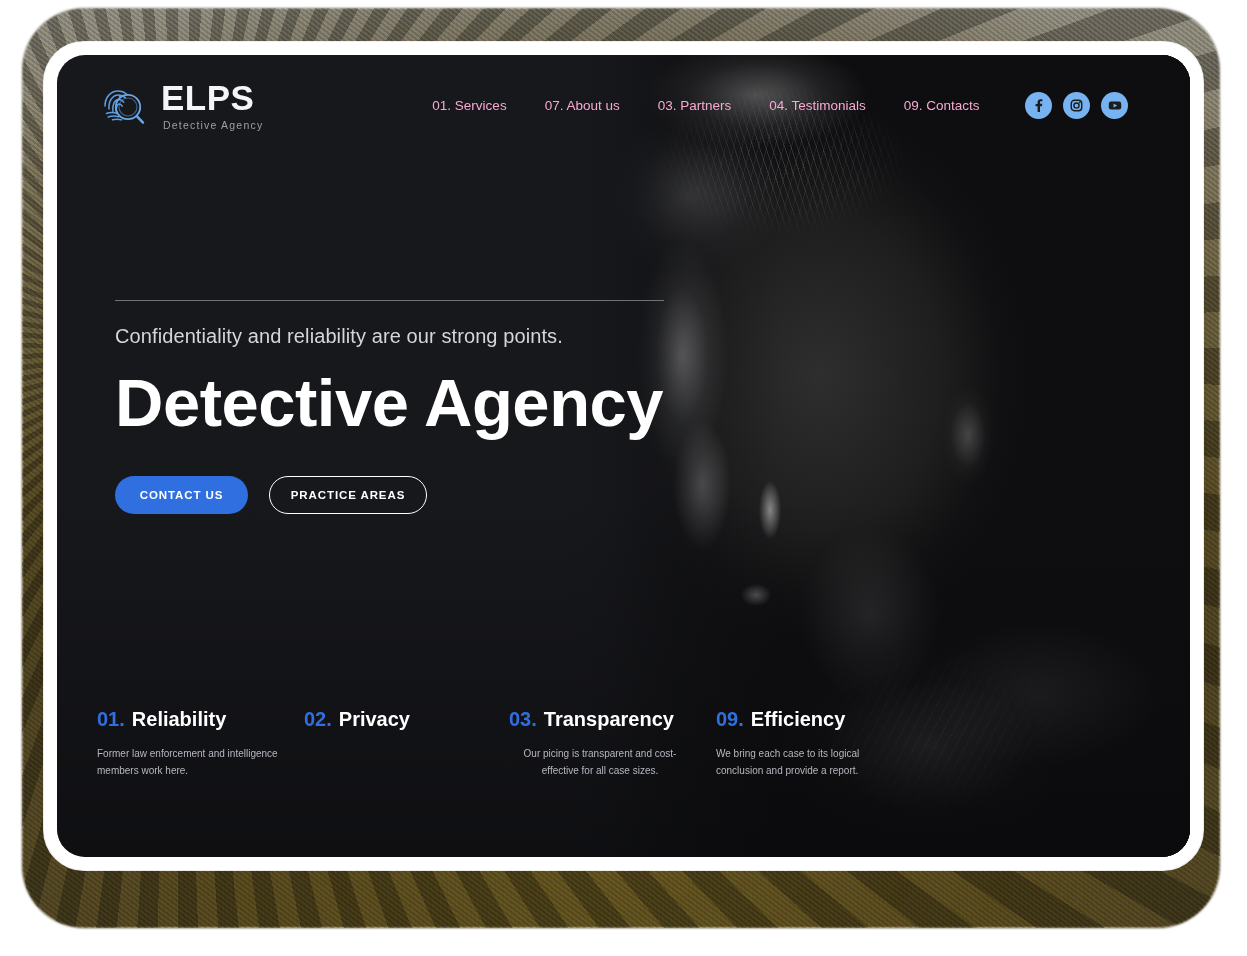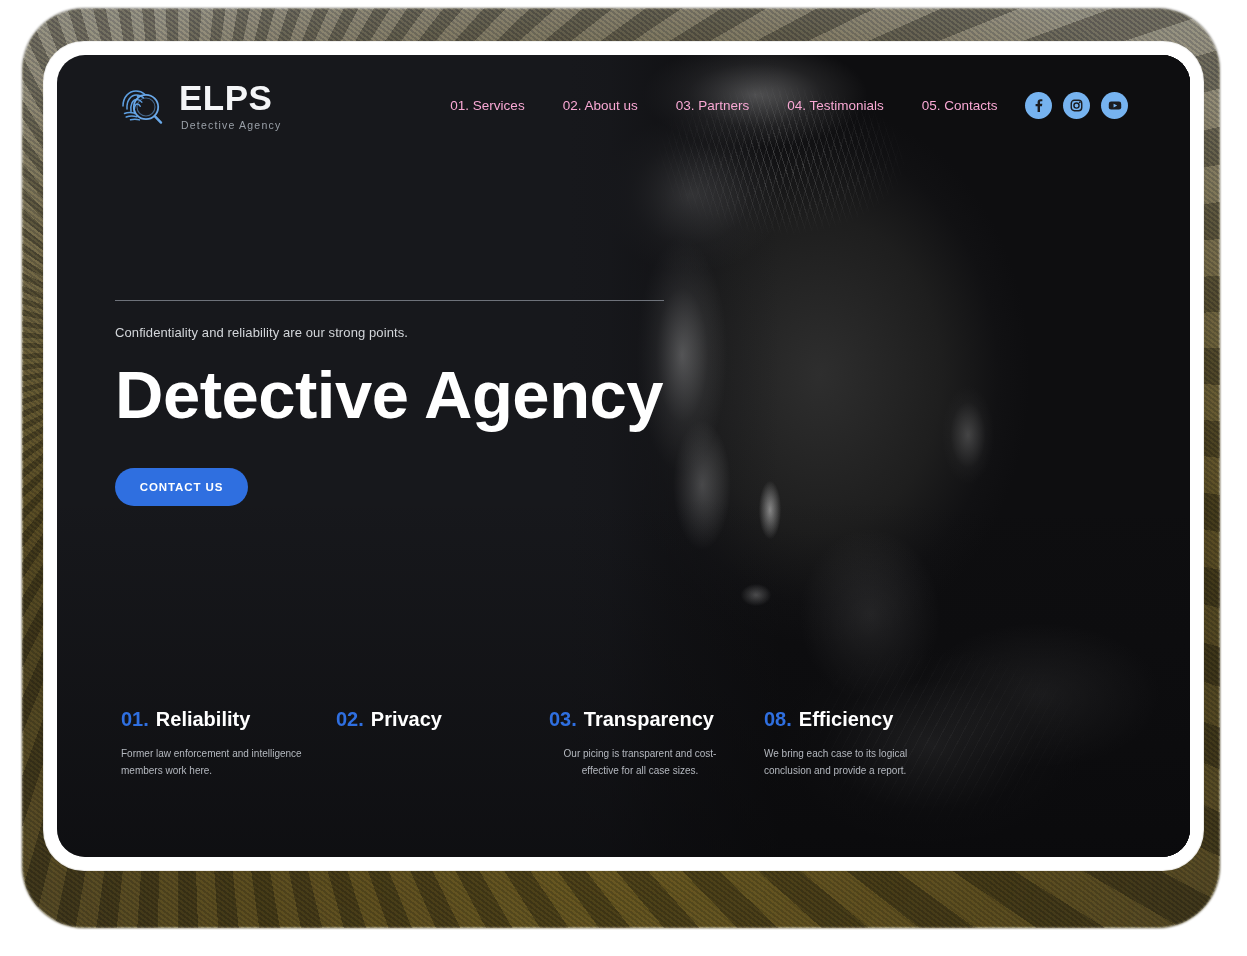--- a/index.html
+++ b/index.html
@@ -121,21 +121,21 @@
     position: absolute; inset: 0;
     background: linear-gradient(180deg, rgba(0,0,0,0) 55%, rgba(10,10,12,.35) 80%, rgba(8,8,10,.55) 100%);
     pointer-events: none;
   }
 
   
   .header {
     position: absolute; left: 0; top: 0;
     width: 100%; height: 100px;
     display: flex; align-items: center;
-    padding: 0 62px 0 58px;
+    padding: 0 62px 0 40px;
     z-index: 5;
   }
   .brand { display: flex; align-items: center; gap: 12px; }
   .brand-icon { width: 52px; height: 50px; display: block; }
   .brand-text { display: flex; flex-direction: column; line-height: 1; }
   .brand-name {
     font-size: 35px; font-weight: 700; color: #f4f5f7;
     letter-spacing: .5px;
   }
   .brand-sub {
@@ -158,21 +158,21 @@
   }
   .social svg { display: block; }
 
   
   .hero-copy { position: absolute; left: 58px; top: 245px; z-index: 5; }
   .hero-rule {
     width: 549px; height: 1px; background: #6e727a;
     margin-bottom: 24px;
   }
   .hero-tagline {
-    font-size: 13px; color: #d3d6da; letter-spacing: .1px;
+    font-size: 20px; color: #d3d6da; letter-spacing: .1px;
   }
   .hero-title {
     margin-top: 20px;
     font-size: 67px; font-weight: 700; color: #ffffff;
     letter-spacing: -0.5px; line-height: 1.05;
     white-space: nowrap;
   }
   .hero-btns { display: flex; gap: 21px; margin-top: 38px; }
   .btn {
     height: 38px; border-radius: 19px;
@@ -181,22 +181,22 @@
     cursor: pointer; white-space: nowrap;
   }
   .btn-primary { width: 133px; background: #2f6fe0; color: #ffffff; }
   .btn-ghost {
     width: 158px; background: transparent; color: #ffffff;
     border: 1.6px solid #ffffff;
   }
 
   
   .features {
-    position: absolute; left: 64px; bottom: 78px;
-    display: flex; z-index: 5; width: 1010px; gap: 8px;
+    position: absolute; left: 40px; bottom: 78px;
+    display: flex; z-index: 5; width: 1010px;
   }
   .feature { width: 205px; margin-right: 0; }
   .feature:nth-child(1) { width: 207px; }
   .feature:nth-child(2) { width: 205px; text-align: center; }
   .feature:nth-child(3) { width: 207px; text-align: center; }
   .feature-head {
     display: flex; align-items: baseline; gap: 7px;
     font-size: 20px; font-weight: 700; color: #ffffff;
     white-space: nowrap;
   }
@@ -241,24 +241,24 @@
           <path d="M40 36.3L46 42.6" stroke="#6aa8e8" stroke-width="2.4" stroke-linecap="round"></path>
         </svg>
         <div class="brand-text">
           <div class="brand-name">ELPS</div>
           <div class="brand-sub">Detective Agency</div>
         </div>
       </div>
 
       <div class="nav">
         <div class="nav-item">01. Services</div>
-        <div class="nav-item">02. About us</div>
+        <div class="nav-item">07. About us</div>
         <div class="nav-item">03. Partners</div>
         <div class="nav-item">04. Testimonials</div>
-        <div class="nav-item">05. Contacts</div>
+        <div class="nav-item">09. Contacts</div>
       </div>
 
       <div class="socials">
         <div class="social">
           <svg width="15" height="15" viewBox="0 0 16 16">
             <path d="M9.6 15V8.7h2.1l.32-2.45H9.6V4.69c0-.71.2-1.19 1.21-1.19h1.3V1.3C11.88 1.27 11.1 1.2 10.2 1.2c-1.89 0-3.18 1.15-3.18 3.27v1.82H4.9V8.74h2.12V15h2.58z" fill="#1b1c20"></path>
           </svg>
         </div>
         <div class="social">
           <svg width="15" height="15" viewBox="0 0 16 16">
@@ -275,20 +275,21 @@
         </div>
       </div>
     </div>
 
     <div class="hero-copy">
       <div class="hero-rule"></div>
       <div class="hero-tagline">Confidentiality and reliability are our strong points.</div>
       <h1 class="hero-title">Detective Agency</h1>
       <div class="hero-btns">
         <div class="btn btn-primary">CONTACT US</div>
+        <div class="btn btn-ghost">PRACTICE AREAS</div>
       </div>
     </div>
 
     <div class="features">
       <div class="feature">
         <div class="feature-head">
           <span class="feature-num">01.</span>
           <span>Reliability</span>
         </div>
         <div class="feature-desc">Former law enforcement and intelligence members work here.</div>
@@ -301,21 +302,21 @@
       </div>
       <div class="feature">
         <div class="feature-head">
           <span class="feature-num">03.</span>
           <span>Transparency</span>
         </div>
         <div class="feature-desc">Our picing is transparent and cost-effective for all case sizes.</div>
       </div>
       <div class="feature">
         <div class="feature-head">
-          <span class="feature-num">08.</span>
+          <span class="feature-num">09.</span>
           <span>Efficiency</span>
         </div>
         <div class="feature-desc">We bring each case to its logical conclusion and provide a report.</div>
       </div>
     </div>
 
   </div>
 </div>
 
 </body></html>

